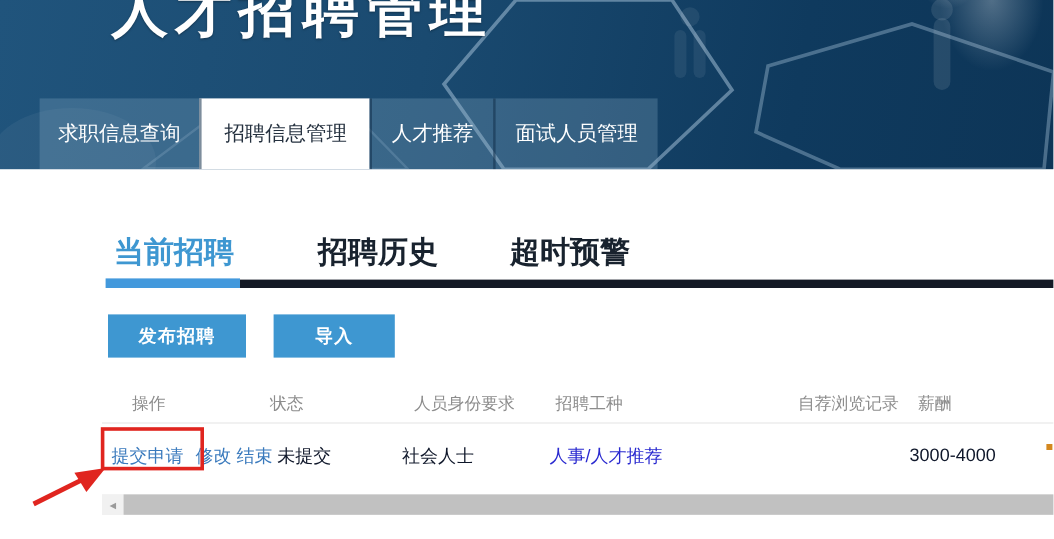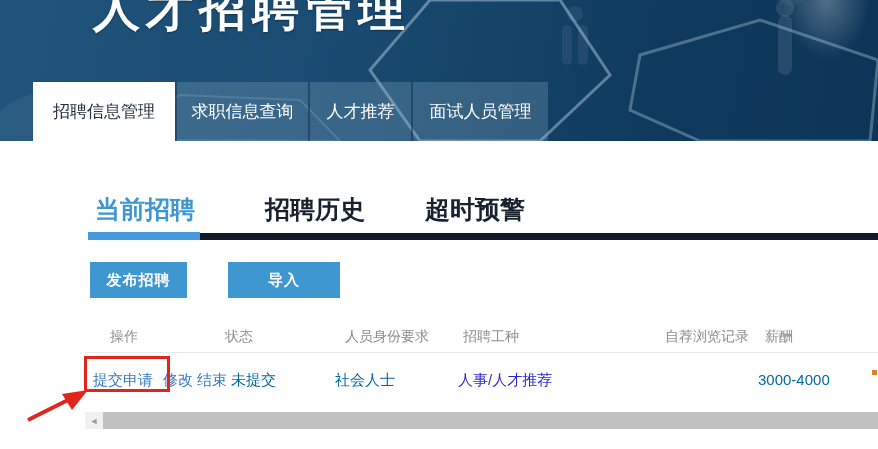--- a/index.html
+++ b/index.html
@@ -37,28 +37,28 @@
   .subtab.active { color:#3e97d1; }
   .subtab.s0{left:95px}.subtab.s1{left:265px}.subtab.s2{left:425px}
   .subtab-rule-blue { position:absolute; left:88px; top:232px; width:112px; height:8px; background:#4399dc; }
   .subtab-rule-dark { position:absolute; left:200px; top:233px; width:678px; height:7px; background:#141a26; }
   
   .btn {
     position:absolute; top:262px; height:36px; border:none; cursor:pointer;
     background:#3e97d1; color:#ffffff; font-size:15px; font-weight:bold;
     font-family:inherit; letter-spacing:1px;
   }
-  .btn-publish { left:90px; width:97px; }
-  .btn-import  { left:228px; width:112px; }
+  .btn-publish { left:90px; width:115px; }
+  .btn-import  { left:228px; width:101px; }
   
   .th { position:absolute; top:328px; font-size:14px; color:#8d8d8d; white-space:nowrap;margin-left:20px; }
   .th.c0{left:90px}.th.c1{left:205px}.th.c2{left:325px}.th.c3{left:443px}
   .th.c4{left:645px}.th.c5{left:745px}.th.c6{left:866px}
   .head-rule { position:absolute; left:85px; top:352px; width:793px; height:1px; background:#e8e8e8; }
-  .td { position:absolute; top:371px; font-size:15px; color:#0369a1; white-space:nowrap; }
+  .td { position:absolute; top:371px; font-size:15px; color:#0f172a; white-space:nowrap; }
   .td a, .td.link { color:#3a7abd; text-decoration:none; cursor:pointer; }
   .td.link2 { color:#2a2ad0; cursor:pointer; }
   .td.d0{left:93px}.td.d1{left:163px}.td.d2{left:197px}.td.d3{left:231px}
   .td.d4{left:335px}.td.d5{left:458px}.td.d6{left:758px}
   .partial-icon { position:absolute; left:872px; top:370px; width:5px; height:5px; background:#d4881f; }
   
   .hl-rect {
     position:absolute; left:84px; top:356px; width:86px; height:36px;
     border:3px solid #e0251f; pointer-events:none;
   }
@@ -94,22 +94,22 @@
     <rect x="778" y="15" width="14" height="60" rx="7" fill="rgba(255,255,255,0.10)"></rect>
     <circle cx="785" cy="8" r="9" fill="rgba(255,255,255,0.10)"></circle>
     <rect x="562" y="25" width="10" height="40" rx="5" fill="rgba(255,255,255,0.07)"></rect>
     <rect x="578" y="25" width="10" height="40" rx="5" fill="rgba(255,255,255,0.07)"></rect>
     <circle cx="575" cy="14" r="8" fill="rgba(255,255,255,0.07)"></circle>
     <ellipse cx="60" cy="135" rx="70" ry="45" fill="rgba(255,255,255,0.05)"></ellipse>
   </svg>
   <div class="banner-title">人才招聘管理</div>
 
   <div class="tabbar">
+    <div class="tab w1">求职信息查询</div>
     <div class="tab active w0">招聘信息管理</div>
-    <div class="tab w1">求职信息查询</div>
     <div class="tab w3">人才推荐</div>
     <div class="tab w4">面试人员管理</div>
   </div>
 </div>
 
 <div class="subtab active s0">当前招聘</div>
 <div class="subtab s1">招聘历史</div>
 <div class="subtab s2">超时预警</div>
 <div class="subtab-rule-blue"></div>
 <div class="subtab-rule-dark"></div>

